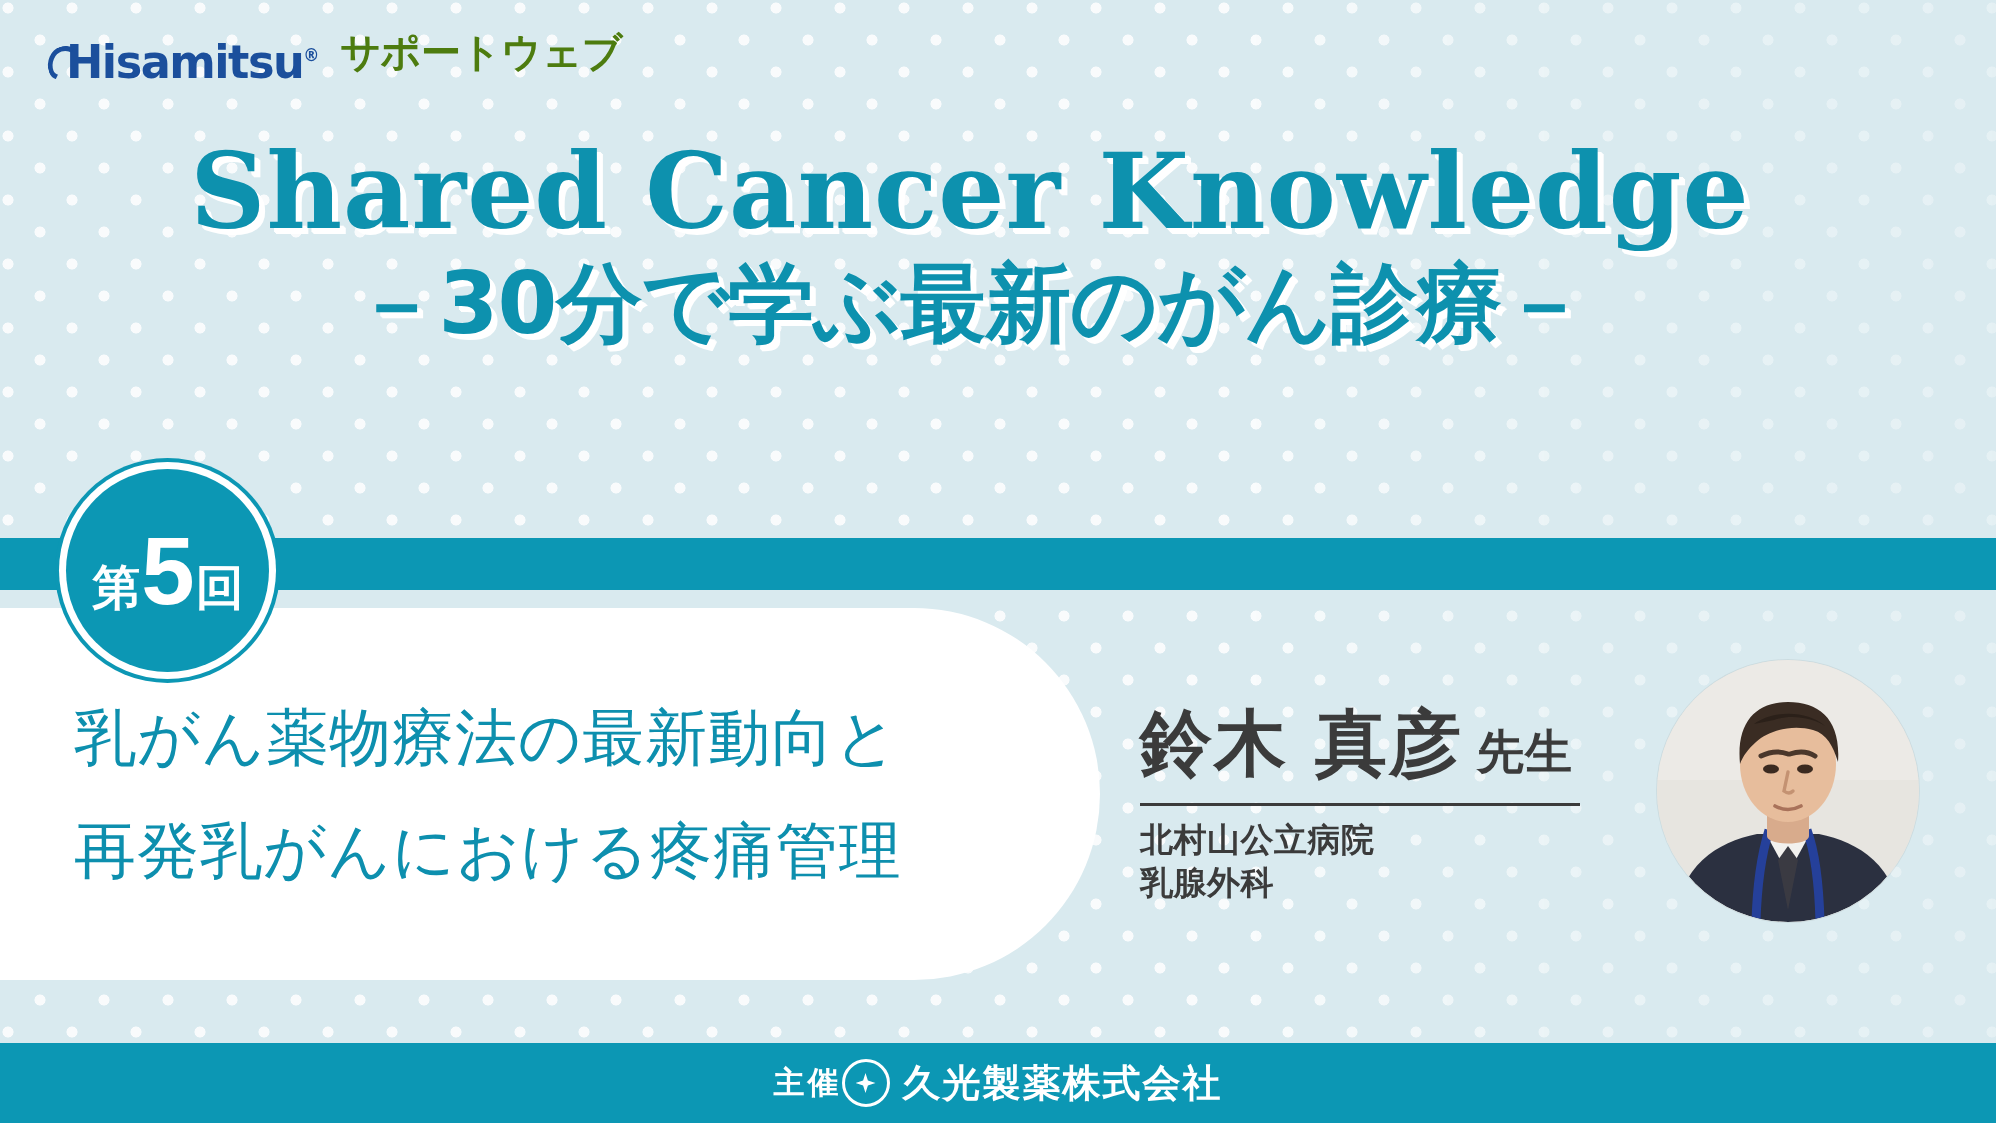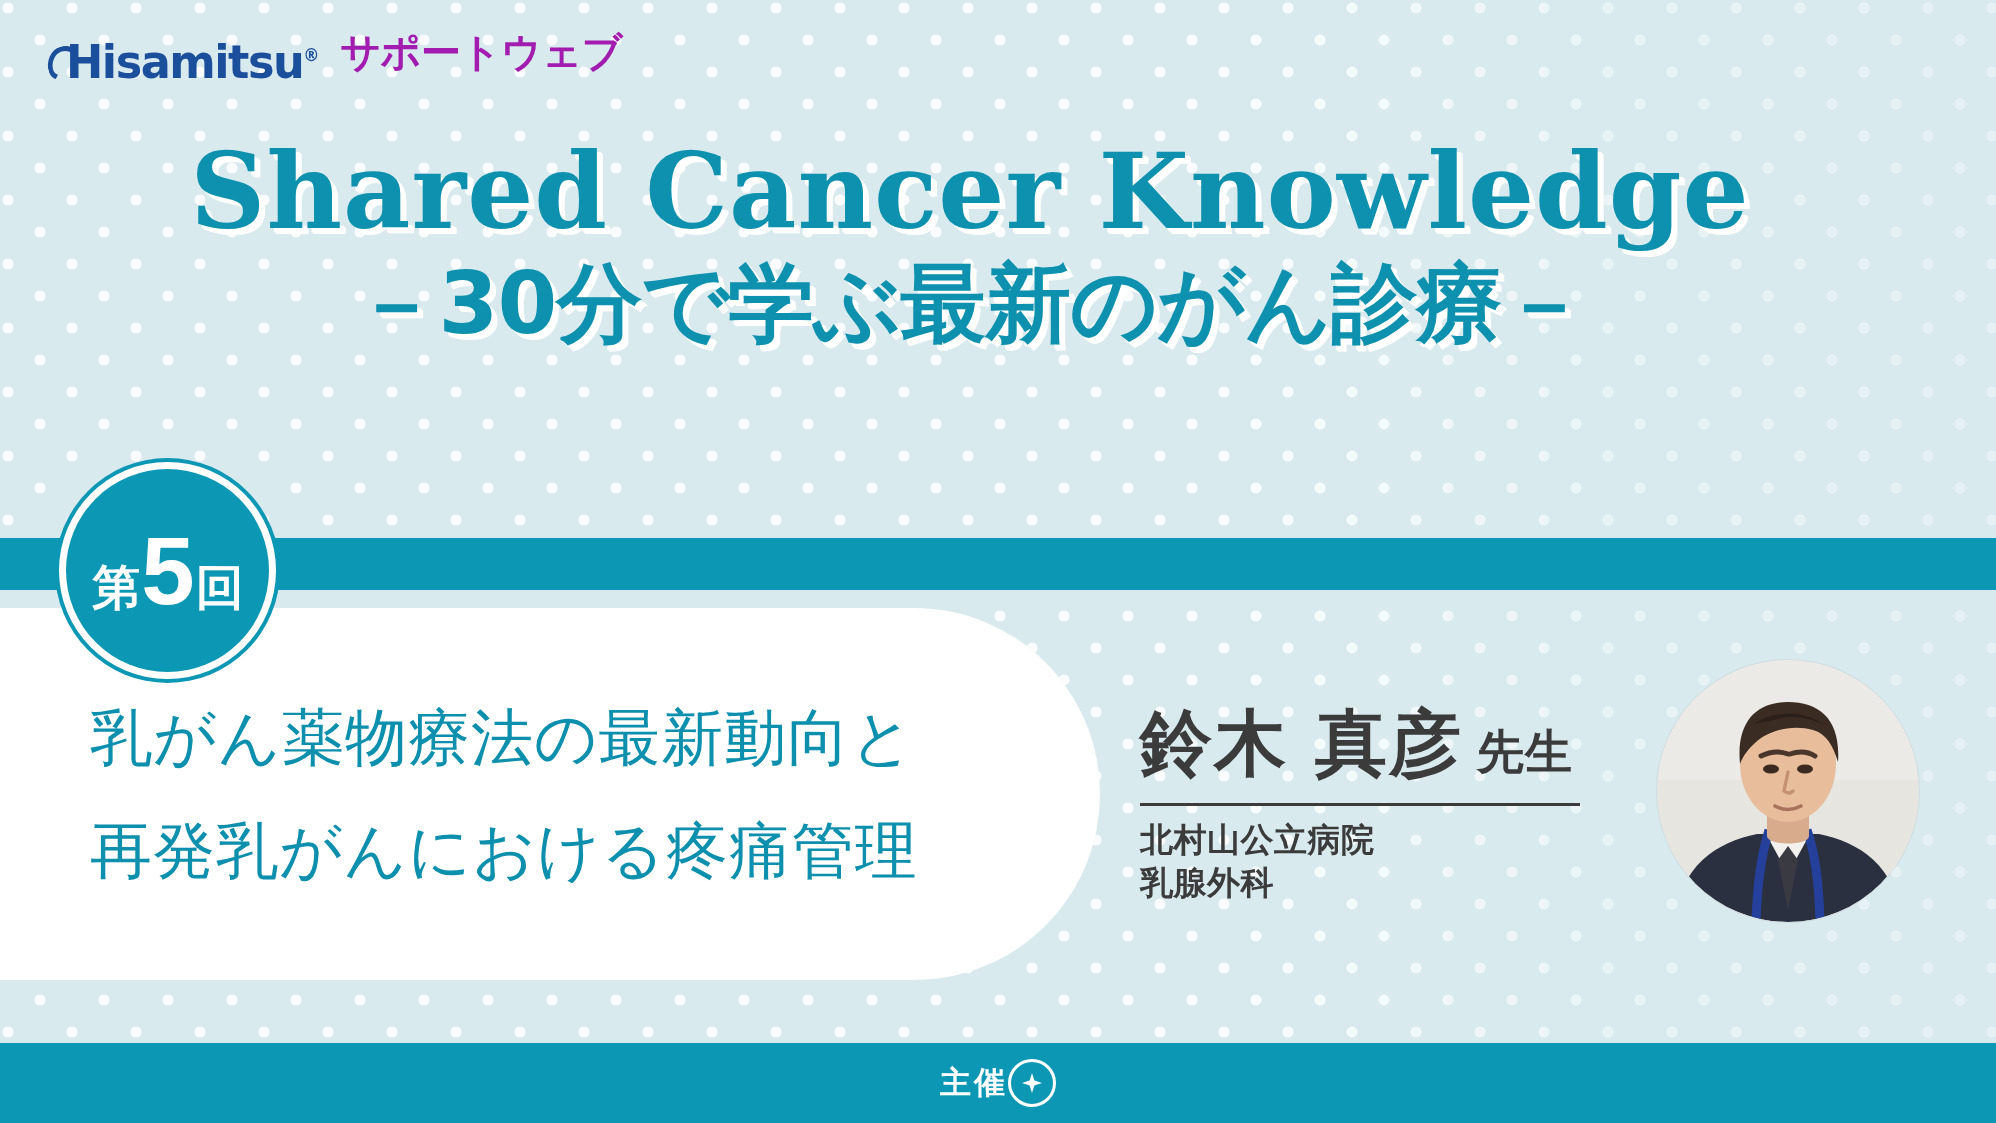--- a/index.html
+++ b/index.html
@@ -38,21 +38,21 @@
     transform:scaleX(.95);transform-origin:left center;
   }
   .logo-mark .swash{
     position:absolute;left:-20px;top:14px;width:28px;height:24px;
     border:5px solid #1b4f9c;border-radius:50% 50% 50% 50%/60% 60% 40% 40%;
     border-right-color:transparent;border-bottom-color:transparent;
     transform:rotate(-18deg);
   }
   .logo-reg{font-size:17px;vertical-align:super;font-weight:bold;color:#1b4f9c;}
   .logo-jp{
-    font-size:40px;line-height:40px;font-weight:bold;color:#a21caf;
+    font-size:40px;line-height:40px;font-weight:bold;color:#4d7c0f;
     letter-spacing:-0.5px;margin-left:2px;
   }
 
   
   .title-wrap{position:absolute;left:0;top:140px;width:1860px;text-align:center;padding-left:40px;}
   .title-en{
     font-family:"DejaVu Serif","Liberation Serif",serif;
     font-weight:bold;
     font-size:104px;line-height:104px;
     color:#0d91ae;
@@ -94,21 +94,21 @@
   .badge-num{font-size:96px;line-height:96px;margin:0 2px;font-family:"Liberation Sans",sans-serif;}
   .badge-kai{font-size:48px;line-height:48px;}
 
   
   .card{
     position:absolute;left:-80px;top:608px;width:1180px;height:372px;
     background:#ffffff;border-radius:0 186px 186px 0;
     z-index:4;
   }
   .card-title{
-    position:absolute;left:80px;top:608px;width:1020px;height:372px;
+    position:absolute;left:64px;top:608px;width:1020px;height:372px;
     display:flex;flex-direction:column;justify-content:center;
     padding-left:10px;box-sizing:border-box;z-index:5;gap:17px;
   }
   .card-line{
     font-family:"DejaVu Sans","Liberation Sans",sans-serif;
     font-size:62px;line-height:96px;color:#0d8fae;font-weight:500;
     letter-spacing:1px;white-space:nowrap;
   }
 
   
@@ -240,16 +240,17 @@
 
         <path d="M118 146 q13 7 26 0" stroke="#a9725a" stroke-width="3.6" fill="none" stroke-linecap="round"></path>
       </g>
     </svg>
   </div>
 
   <div class="footer">
     <span class="ft-host">主催</span>
     <span class="ft-logo">
       <span class="hisa-mark"></span>
+      <span class="ft-name">久光製薬株式会社</span>
     </span>
   </div>
 
 </div>
 
 </body></html>

